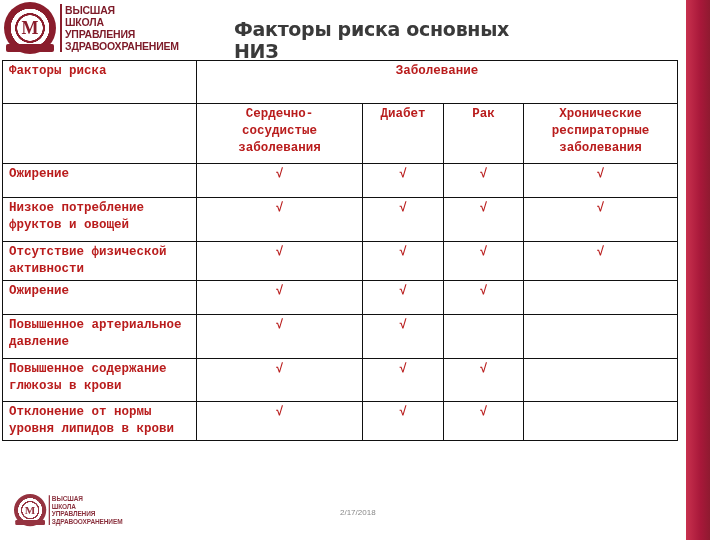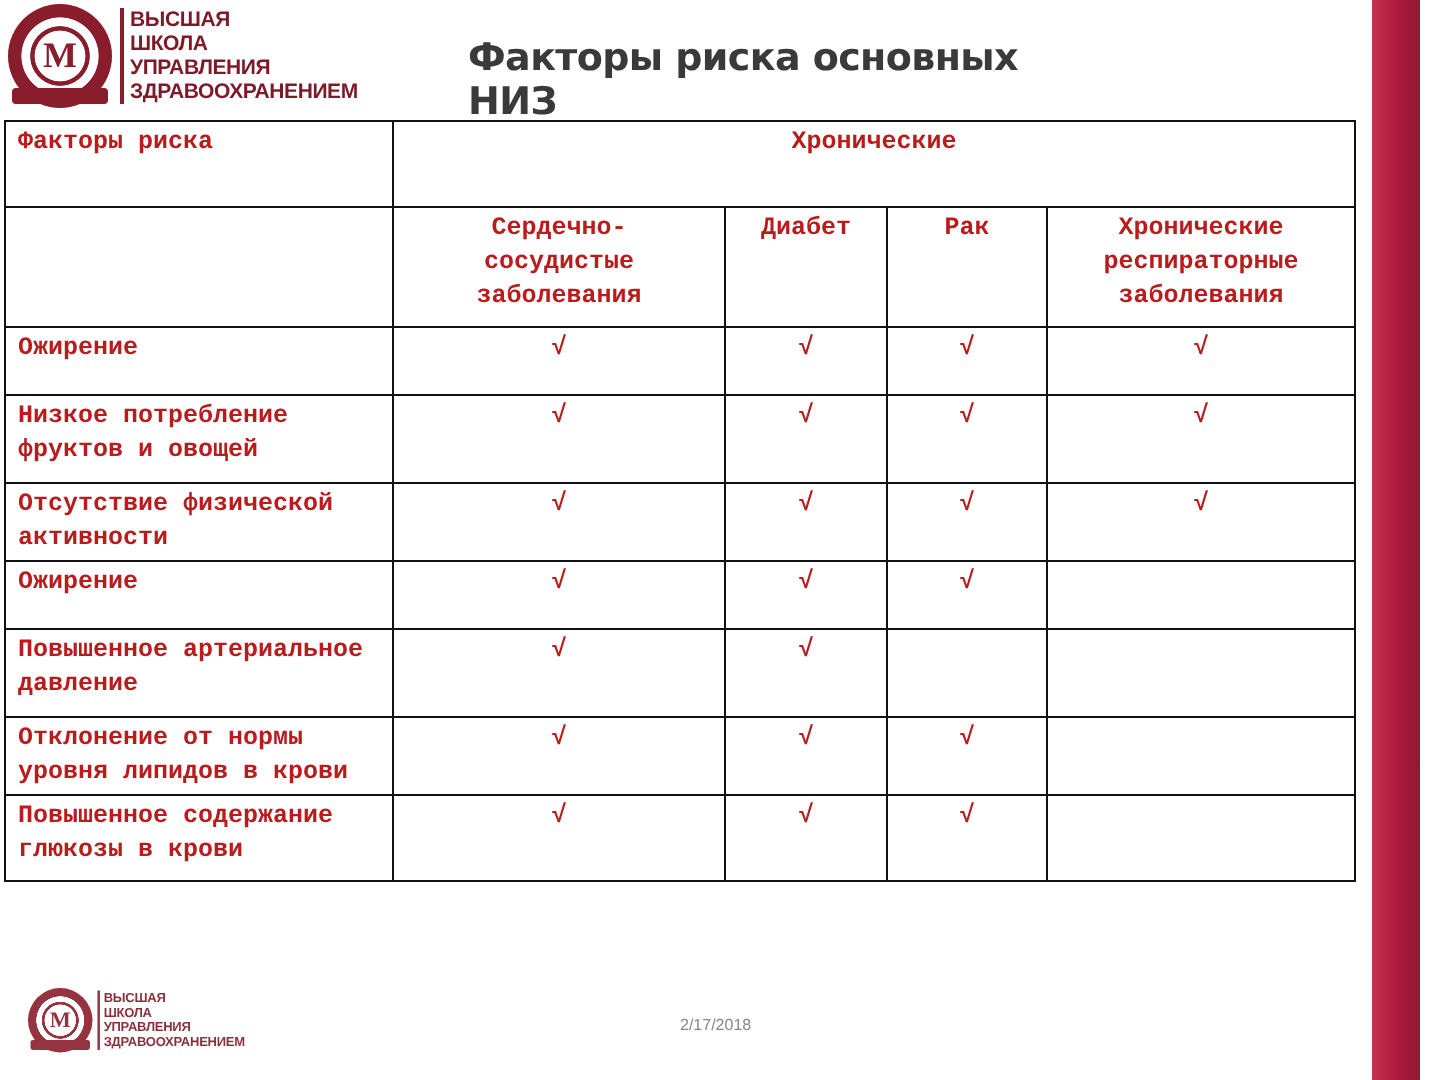--- a/index.html
+++ b/index.html
@@ -84,21 +84,21 @@
   <colgroup>
     <col style="width:194px">
       <col style="width:166px">
       <col style="width:81px">
       <col style="width:80px">
       <col style="width:154px">
   </colgroup>
   <tbody>
       <tr style="height:43px">
     <td class="hdr">Факторы риска</td>
-    <td class="hdr center" colspan="4">Хронические</td>
+    <td class="hdr center" colspan="4">Заболевание</td>
   </tr>
   <tr style="height:60px">
     <td></td>
     <td class="colhead"><span style="display:inline-block;width:100px">Сердечно-сосудистые заболевания</span></td>
     <td class="colhead">Диабет</td>
     <td class="colhead">Рак</td>
     <td class="colhead"><span style="display:inline-block;width:120px">Хронические респираторные заболевания</span></td>
   </tr>
   <tr style="height:34px">
     <td class="factor">Ожирение</td>
@@ -128,29 +128,29 @@
     <td class="check">√</td>
     <td class="check"></td>
   </tr>
   <tr style="height:44px">
     <td class="factor">Повышенное артериальное давление</td>
     <td class="check">√</td>
     <td class="check">√</td>
     <td class="check"></td>
     <td class="check"></td>
   </tr>
-  <tr style="height:39px">
-    <td class="factor">Отклонение от нормы уровня липидов в крови</td>
+  <tr style="height:43px">
+    <td class="factor">Повышенное содержание глюкозы в крови</td>
     <td class="check">√</td>
     <td class="check">√</td>
     <td class="check">√</td>
     <td class="check"></td>
   </tr>
-  <tr style="height:43px">
-    <td class="factor">Повышенное содержание глюкозы в крови</td>
+  <tr style="height:39px">
+    <td class="factor">Отклонение от нормы уровня липидов в крови</td>
     <td class="check">√</td>
     <td class="check">√</td>
     <td class="check">√</td>
     <td class="check"></td>
   </tr>
 </tbody>
   </table>
 
 <div class="logo bottom">
   <div class="emblem">

